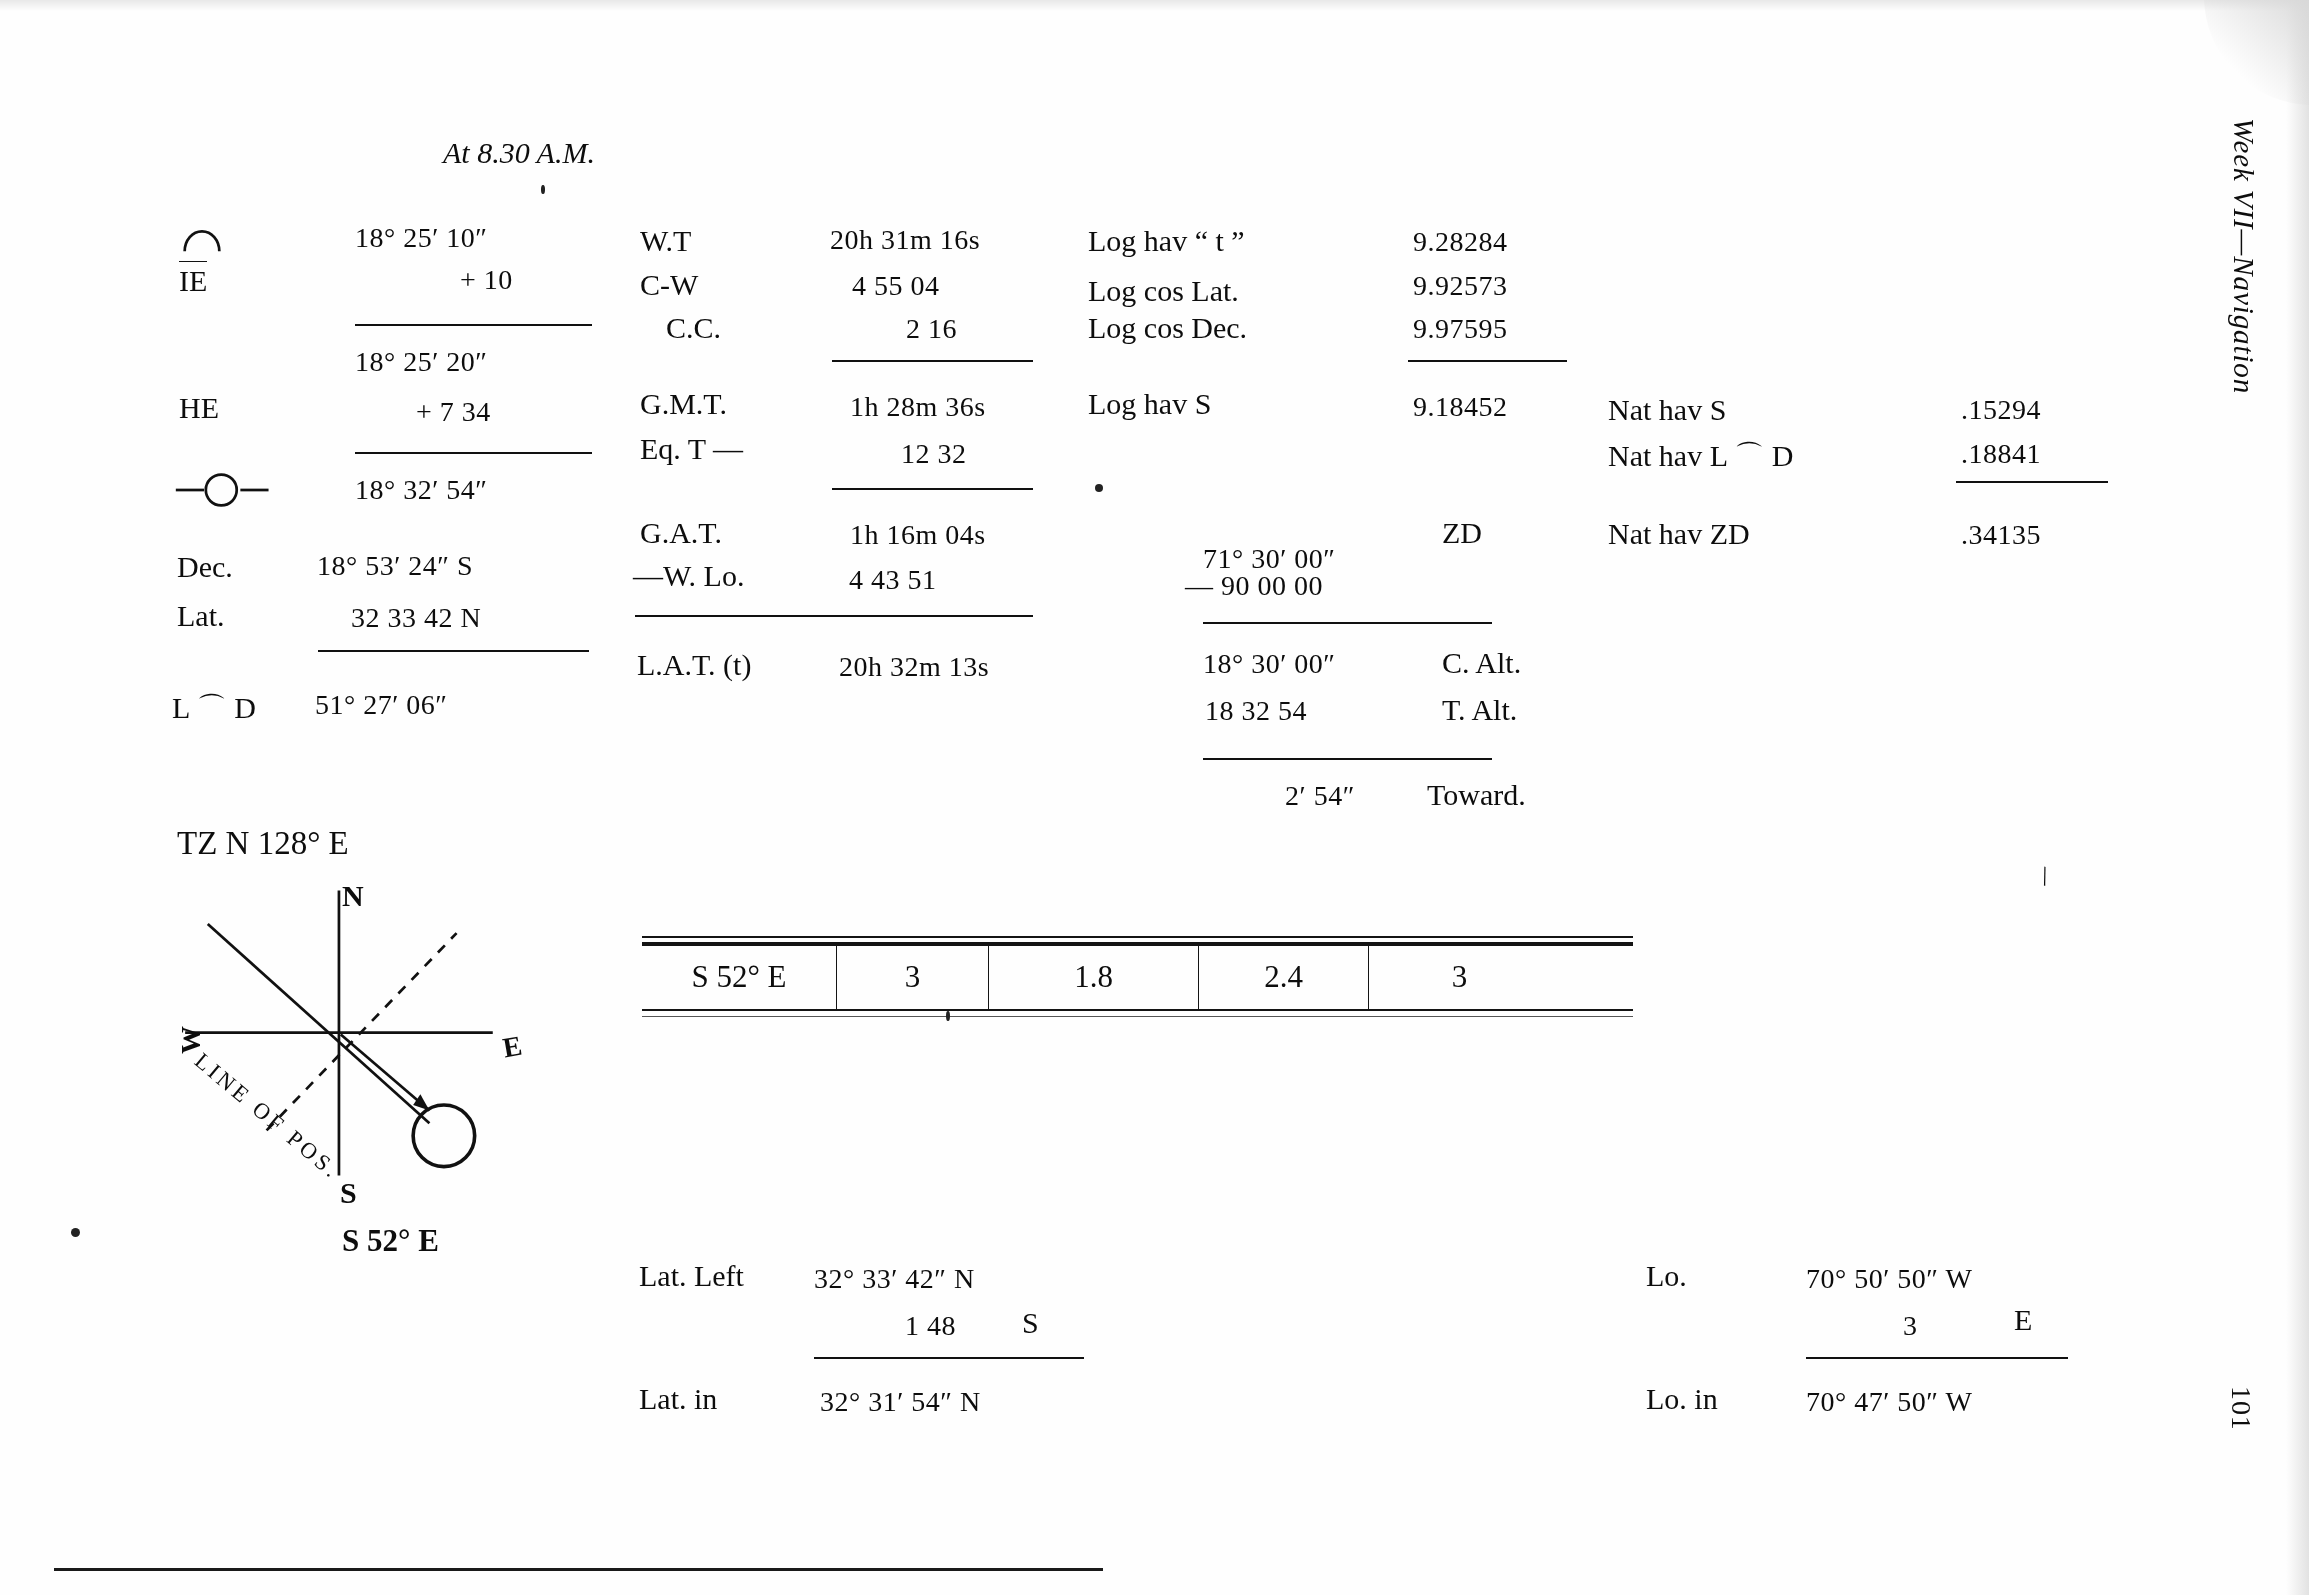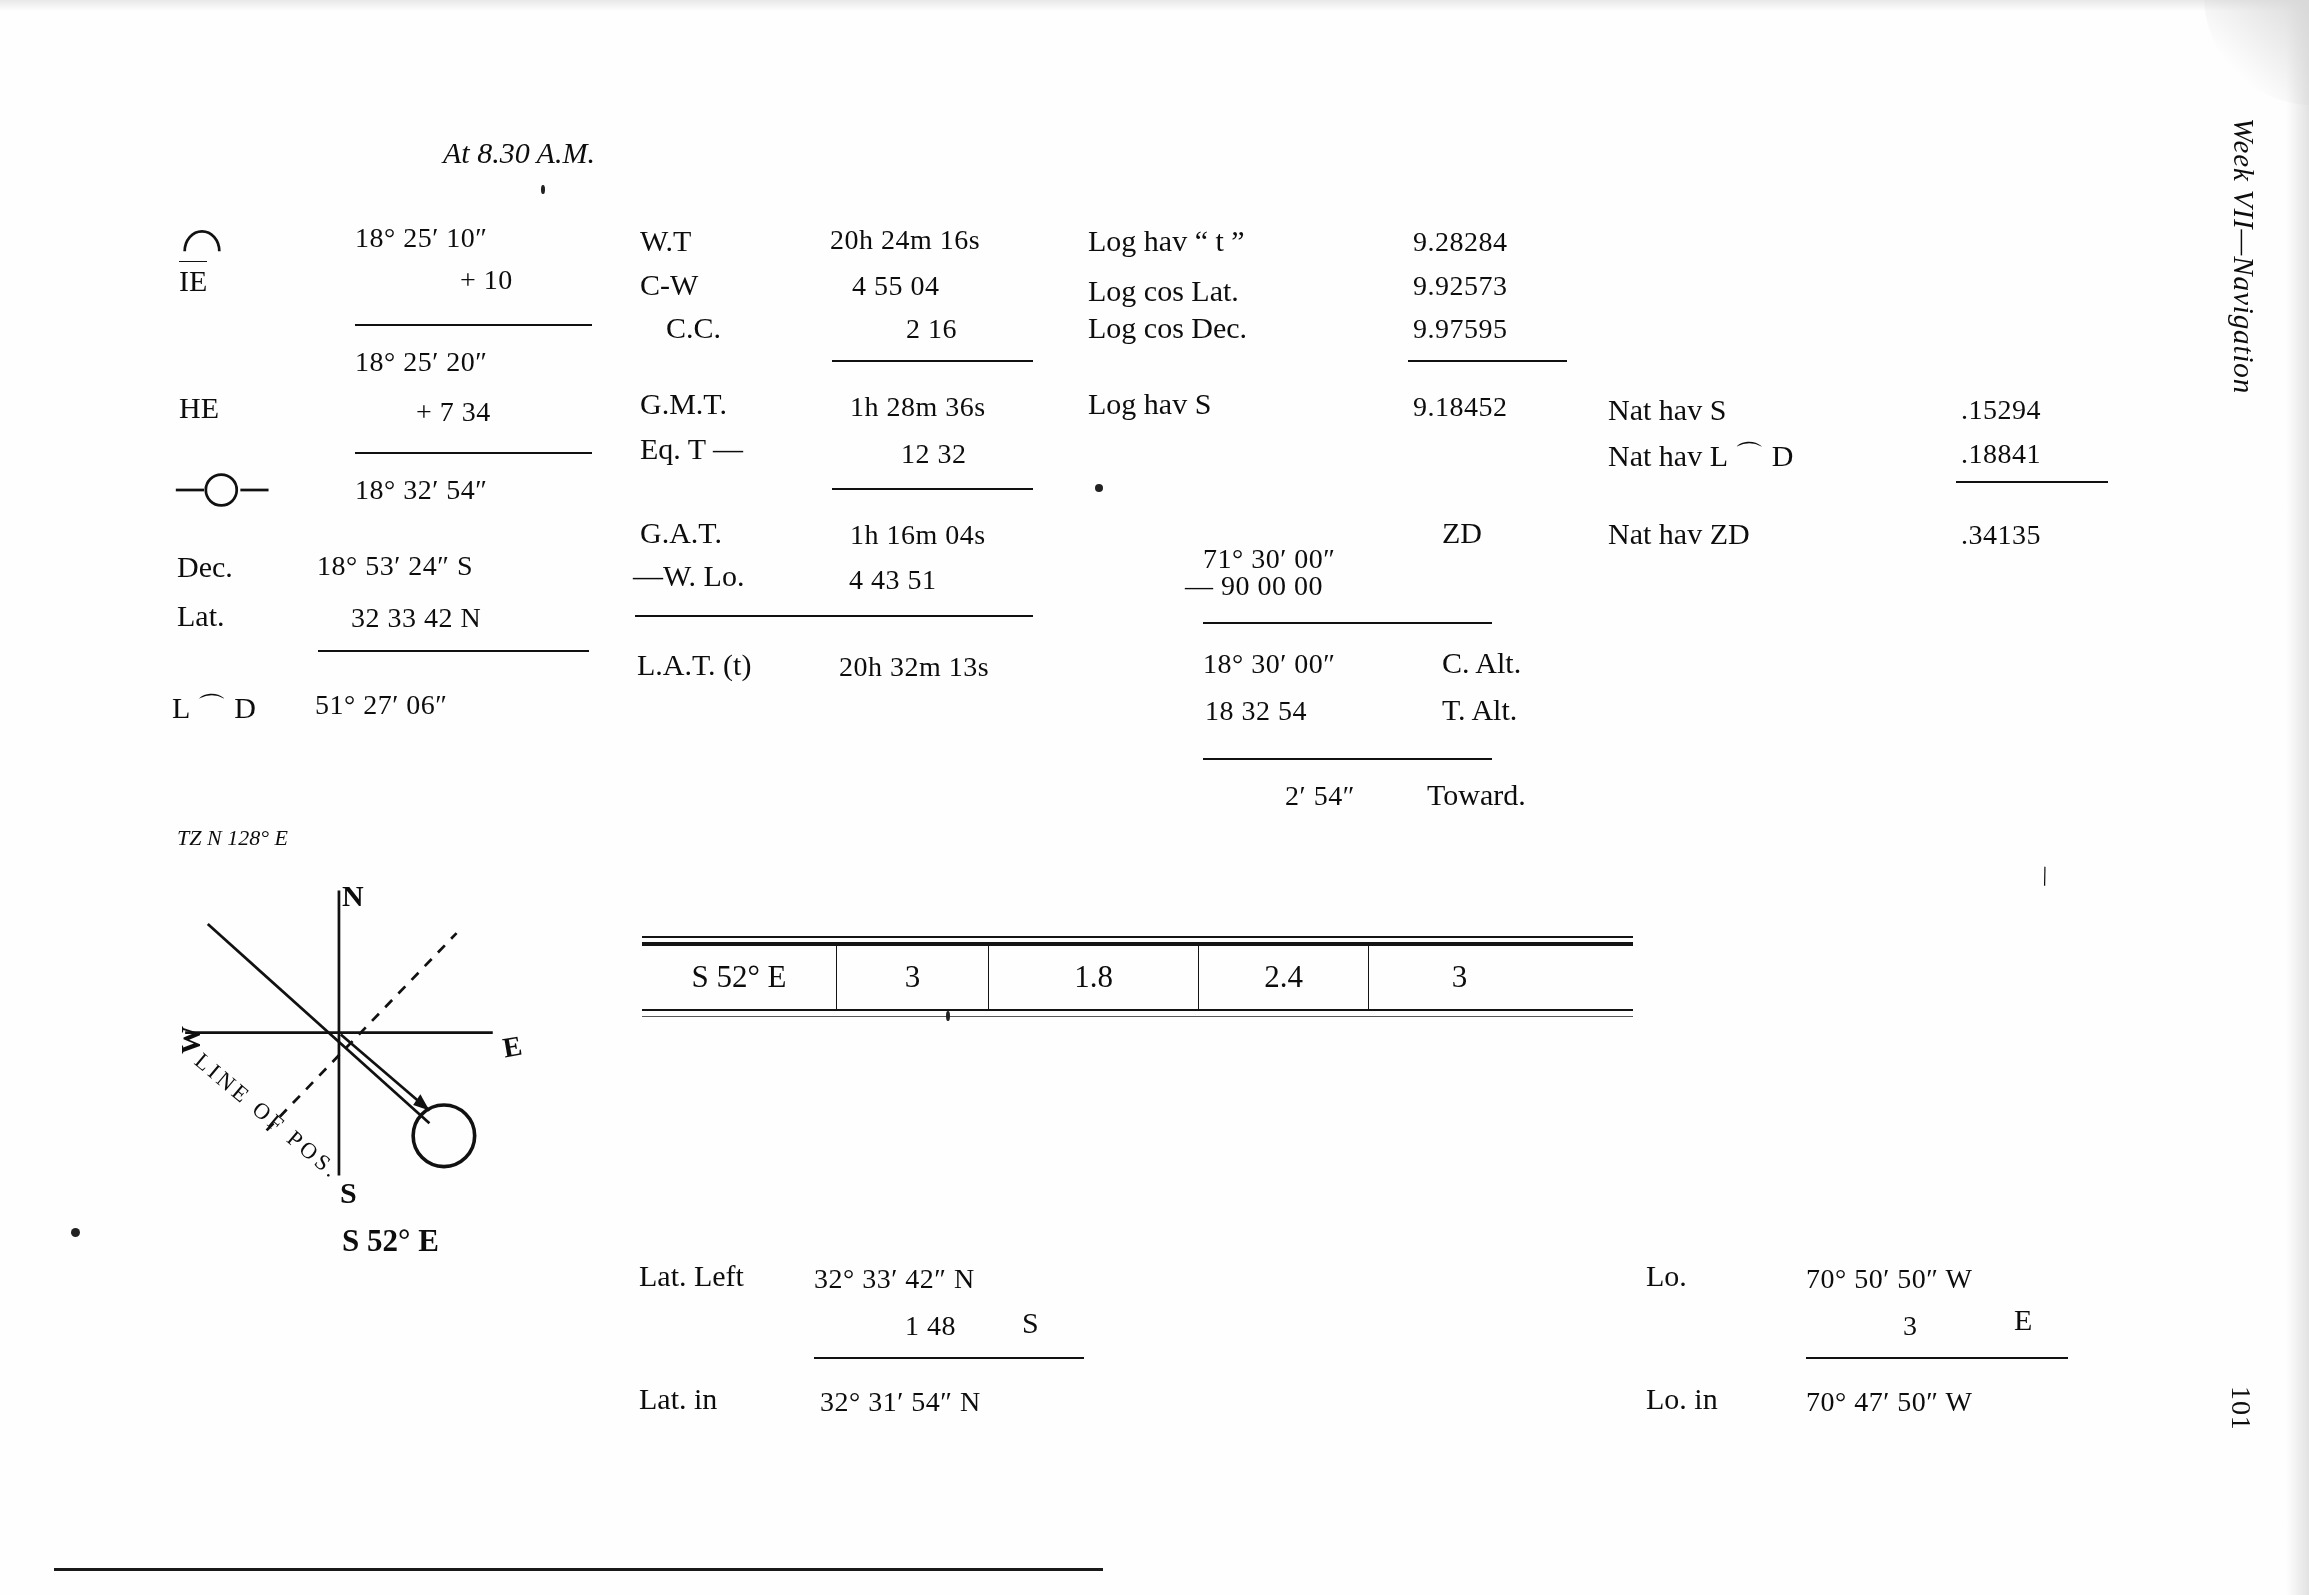--- a/index.html
+++ b/index.html
@@ -176,21 +176,21 @@
 
   <div class="abs lbl" style="left:177px; top:599px;">Lat.</div>
   <div class="abs num" style="left:351px; top:602px;">32    33    42  N</div>
 
   <div class="rule" style="left:318px; top:650px; width:271px;"></div>
 
   <div class="abs lbl" style="left:172px; top:688px;">L ⌒ D</div>
   <div class="abs num" style="left:315px; top:689px;">51°  27′  06″</div>
 
   <div class="abs lbl" style="left:640px; top:224px;">W.T</div>
-  <div class="abs num" style="left:830px; top:224px;">20h 24m 16s</div>
+  <div class="abs num" style="left:830px; top:224px;">20h 31m 16s</div>
 
   <div class="abs lbl" style="left:640px; top:268px;">C-W</div>
   <div class="abs num" style="left:852px; top:270px;">4    55    04</div>
 
   <div class="abs lbl" style="left:640px; top:311px;margin-left:26px;">C.C.</div>
   <div class="abs num" style="left:906px; top:313px;">2    16</div>
 
   <div class="rule" style="left:832px; top:360px; width:201px;"></div>
 
   <div class="abs lbl" style="left:640px; top:387px;">G.M.T.</div>
@@ -250,21 +250,21 @@
   <div class="abs lbl" style="left:1442px; top:646px;">C. Alt.</div>
 
   <div class="abs num" style="left:1205px; top:695px;">18     32    54</div>
   <div class="abs lbl" style="left:1442px; top:693px;">T. Alt.</div>
 
   <div class="rule" style="left:1203px; top:758px; width:289px;"></div>
 
   <div class="abs num" style="left:1285px; top:780px;">2′  54″</div>
   <div class="abs lbl" style="left:1427px; top:778px;">Toward.</div>
 
-  <div class="abs lbl" style="left:177px; top:825px; font-size:22px;font-style:italic;">TZ N  128°  E</div>
+  <div class="abs lbl" style="left:177px; top:825px; font-size:33px;">TZ N  128°  E</div>
 
   <div class="compass">
     <svg width="380" height="380" viewBox="0 0 420 420">
 
       <line x1="200" y1="25" x2="200" y2="340" stroke="#111" stroke-width="3"></line>
 
       <line x1="30" y1="182" x2="370" y2="182" stroke="#111" stroke-width="3"></line>
 
       <line x1="55" y1="62" x2="300" y2="282" stroke="#111" stroke-width="3"></line>
 

